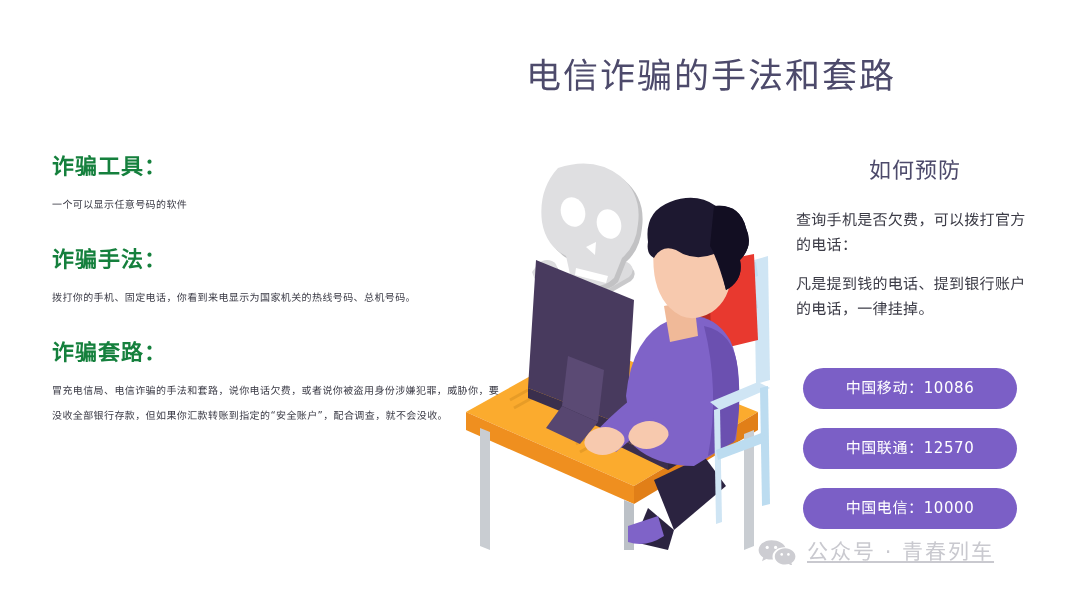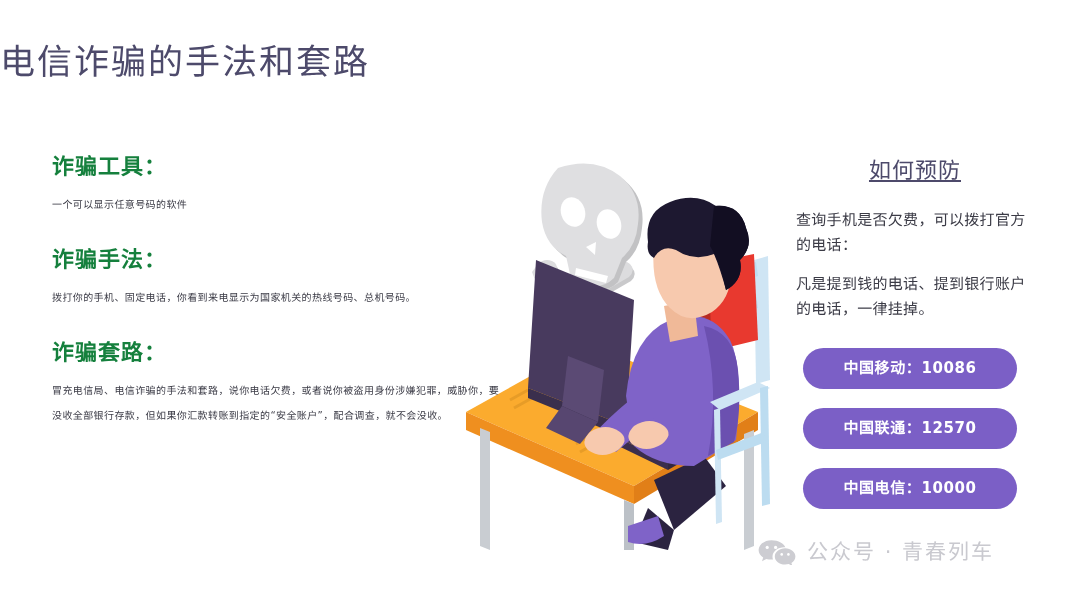--- a/index.html
+++ b/index.html
@@ -21,24 +21,24 @@
     position: relative;
     width: 1080px;
     height: 597px;
     background: #ffffff;
     overflow: hidden;
   }
 
   
   .page-title {
     position: absolute;
-    top: 38px;
+    top: 52px;
     left: 0;
     width: 896px;
-    text-align: left;
+    text-align: right;
     font-size: 35px;
     line-height: 48px;
     font-weight: 500;
     color: #4d4a6b;
     letter-spacing: 2px;
   }
 
   
   .left-col {
     position: absolute;
@@ -75,38 +75,36 @@
   }
 
   .right-heading {
     font-size: 22px;
     line-height: 30px;
     color: #4d4a6b;
     font-weight: 500;
     text-align: center;
     letter-spacing: 1px;
     margin-bottom: 22px;
-    text-decoration: underline;
   }
 
   .right-para {
     font-size: 15px;
     line-height: 25px;
     color: #3b3b46;
     letter-spacing: 0.3px;
     margin-bottom: 14px;
     padding-left: 6px;
   }
 
   .pill-list {
     position: absolute;
     left: 803px;
-    top: 348px;
+    top: 368px;
     width: 214px;
-    font-weight: bold;
   }
 
   .pill {
     width: 214px;
     height: 41px;
     border-radius: 21px;
     background: #7b5fc6;
     color: #ffffff;
     font-size: 15px;
     line-height: 41px;
@@ -124,20 +122,21 @@
     display: flex;
     align-items: center;
     gap: 10px;
   }
   .wechat-icon { width: 40px; height: 26px; display: block; }
   .footer-text {
     font-size: 21px;
     color: #c9c9cf;
     letter-spacing: 2px;
     line-height: 26px;
+    text-decoration: underline;
   }
 
   
   .illustration {
     position: absolute;
     left: 458px;
     top: 150px;
     width: 360px;
     height: 400px;
   }

